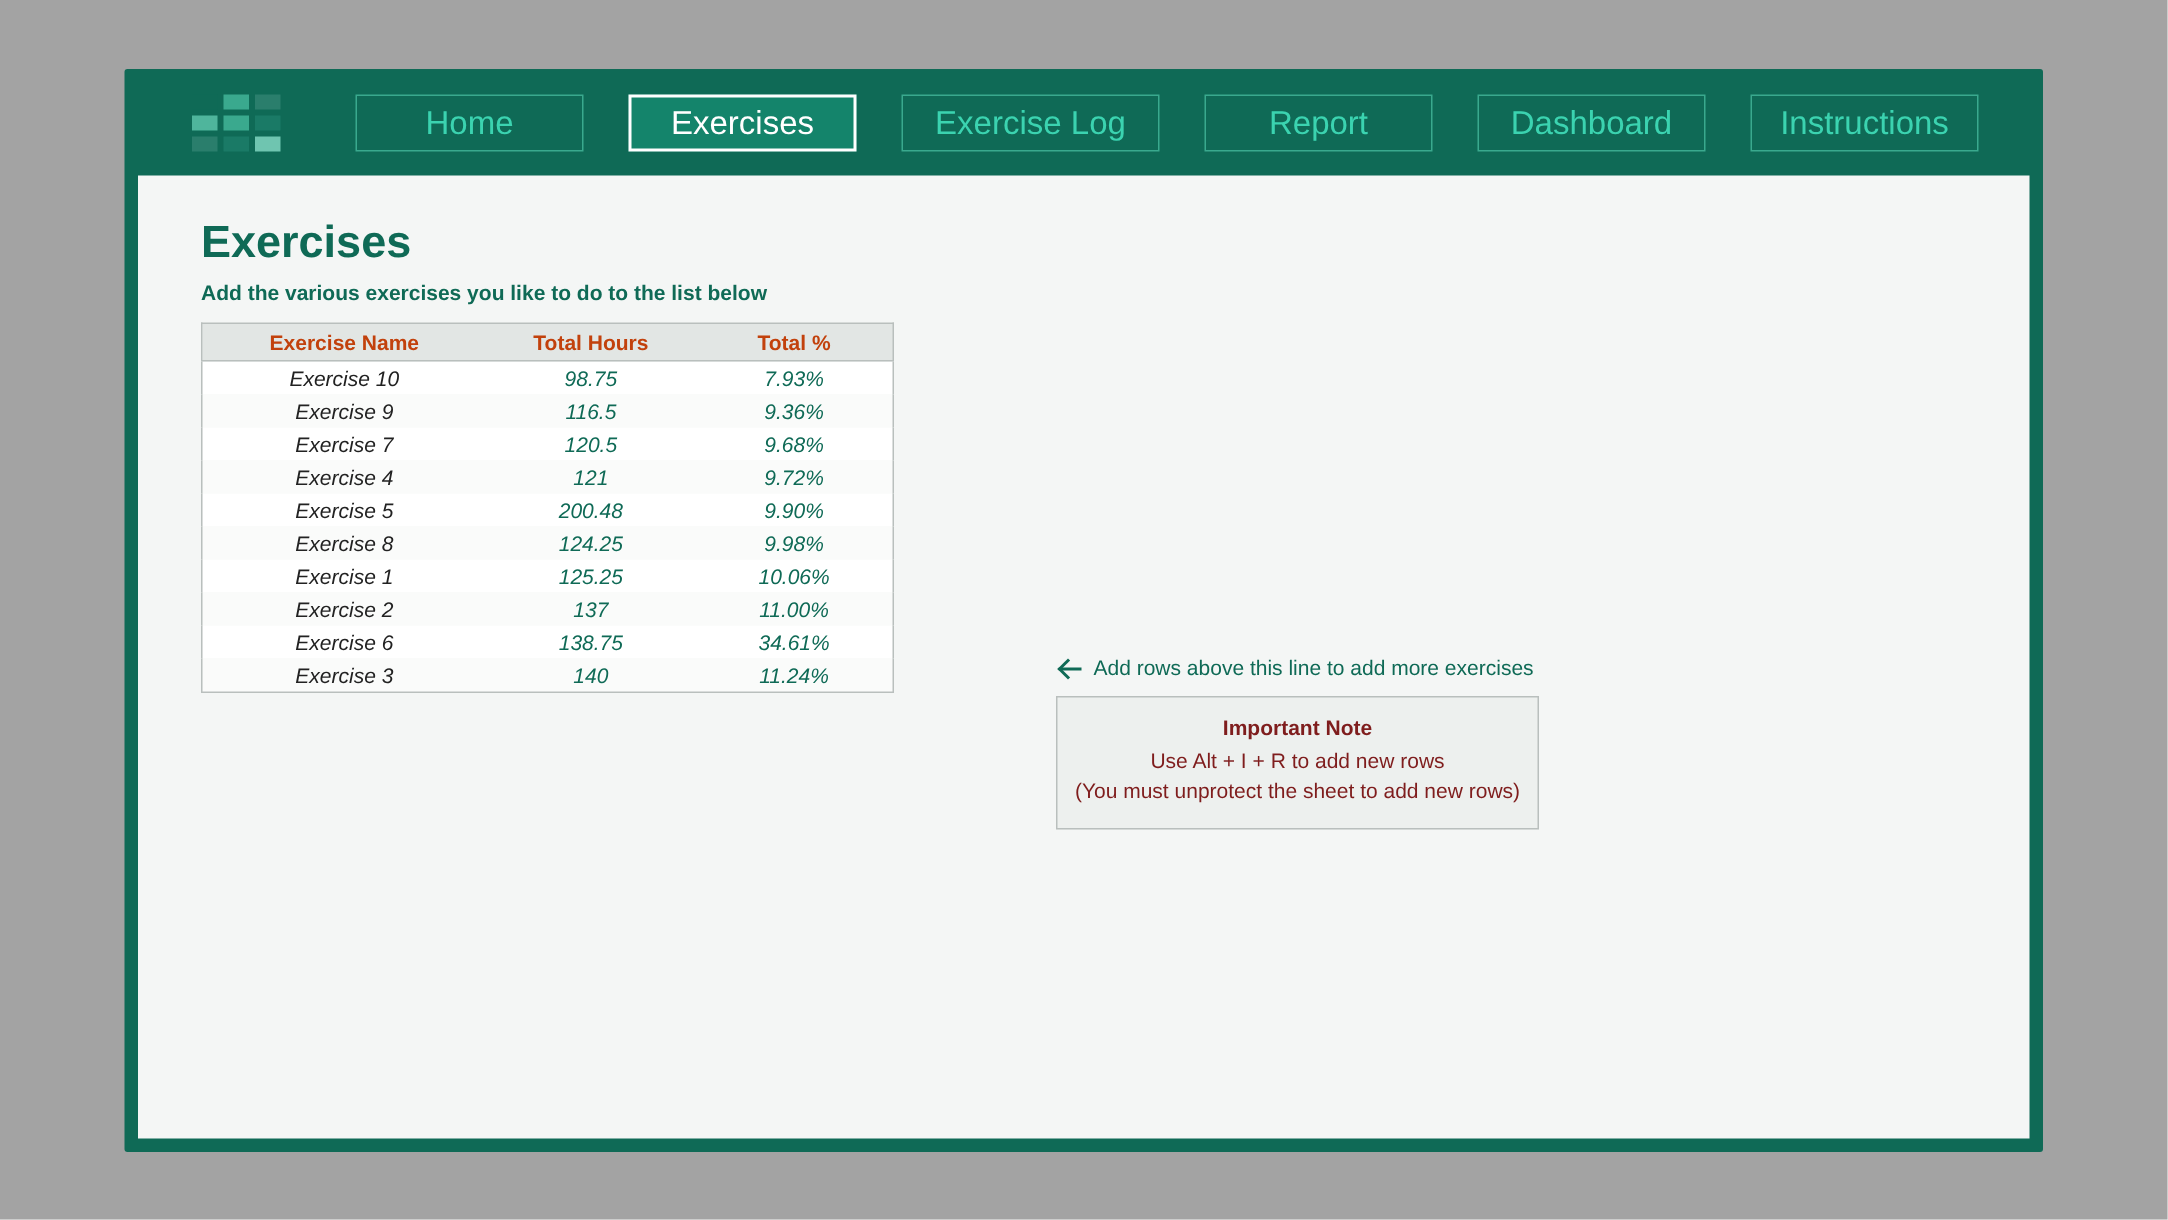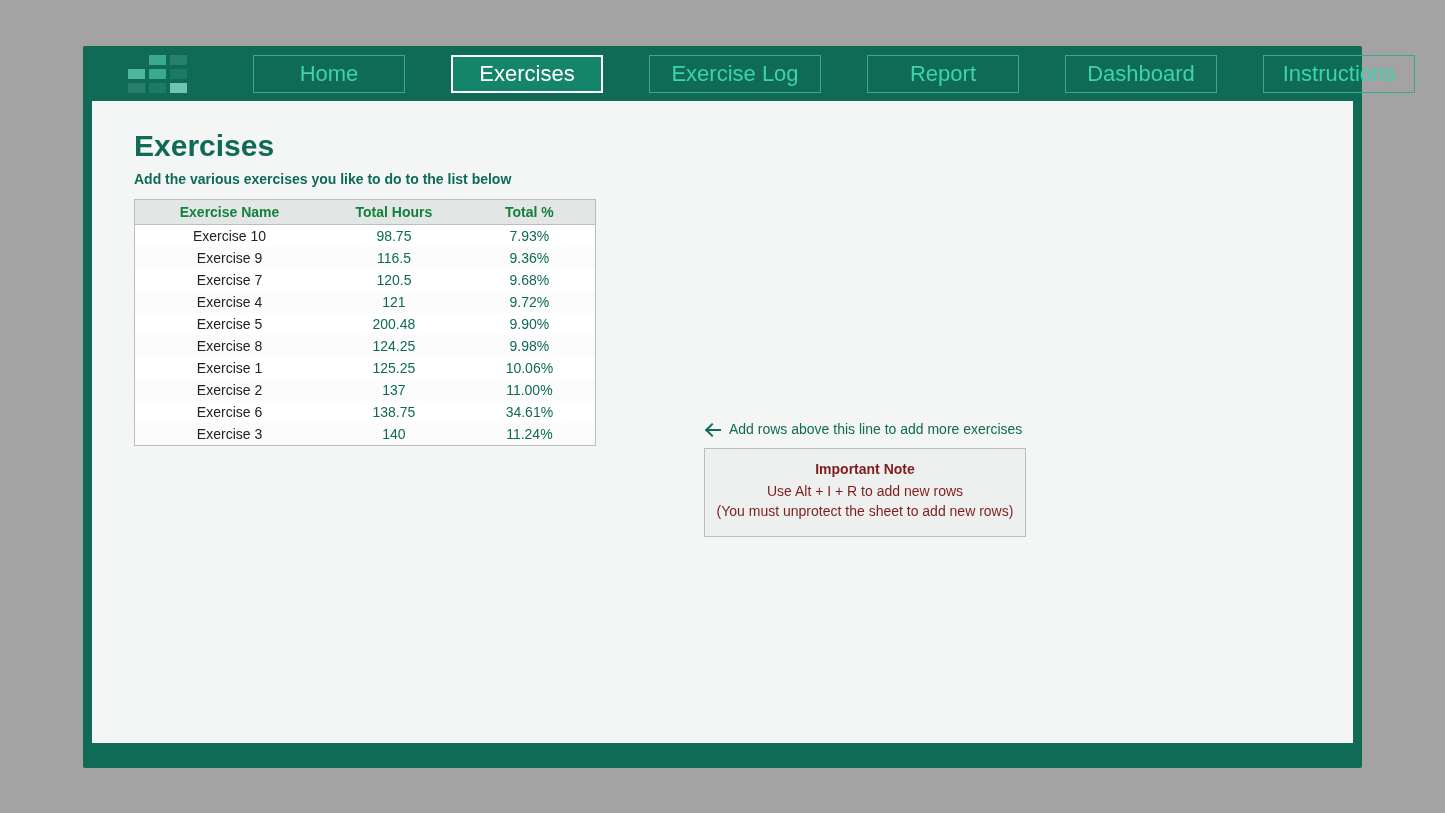--- a/index.html
+++ b/index.html
@@ -14,25 +14,25 @@
   .app-frame {
     position: absolute;
     left: 83px;
     top: 46px;
     width: 1279px;
     height: 722px;
     background: #0f6a56;
     border-radius: 2px;
   }
   .navbar {
-    height: 55px;
+    height: 71px;
     display: flex;
     align-items: center;
     padding: 0 20px 0 45px;
-    gap: 46px;
+    gap: 30px;
   }
   .logo {
     display: grid;
     grid-template-columns: repeat(3, 17px);
     grid-template-rows: repeat(3, 10px);
     gap: 4px 4px;
     margin-right: 20px;
   }
   .logo span { display:block; }
   .logo .c1 { background:#0f6a56; }
@@ -82,28 +82,29 @@
   }
   table.ex {
     border-collapse: collapse;
     width: 462px;
     border: 1px solid #b9bfbd;
     font-size: 14px;
   }
   table.ex th {
     background: #e2e6e4;
     font-weight: 700;
-    color: #15803d;
+    color: #c2410c;
     padding: 4px 0;
     border-bottom: 1px solid #b9bfbd;
   }
   table.ex td {
     text-align: center;
     padding: 3px 0;
     color: #222;
+    font-style: italic;
   }
   table.ex td.num { color: #0f6a56; }
   table.ex tr:nth-child(even) td { background:#fafbfa; }
   table.ex tr:nth-child(odd) td { background:#ffffff; }
   table.ex th.col1, table.ex td.col1 { width: 190px; }
   table.ex th.col2, table.ex td.col2 { width: 140px; }
   table.ex th.col3, table.ex td.col3 { width: 132px; }
 
   .hint-row {
     position: absolute;

